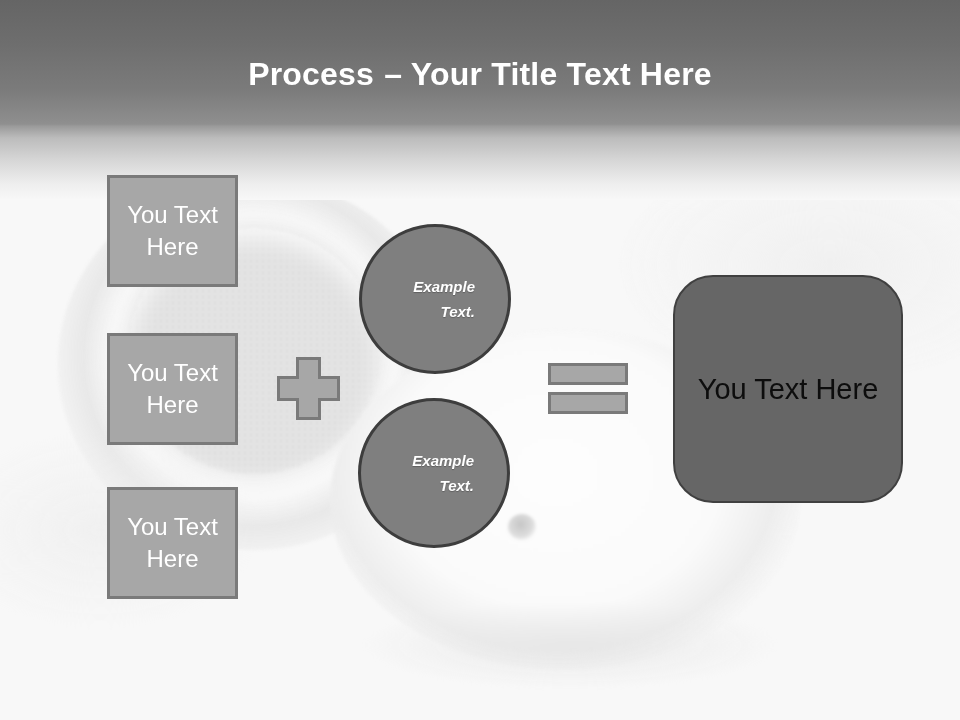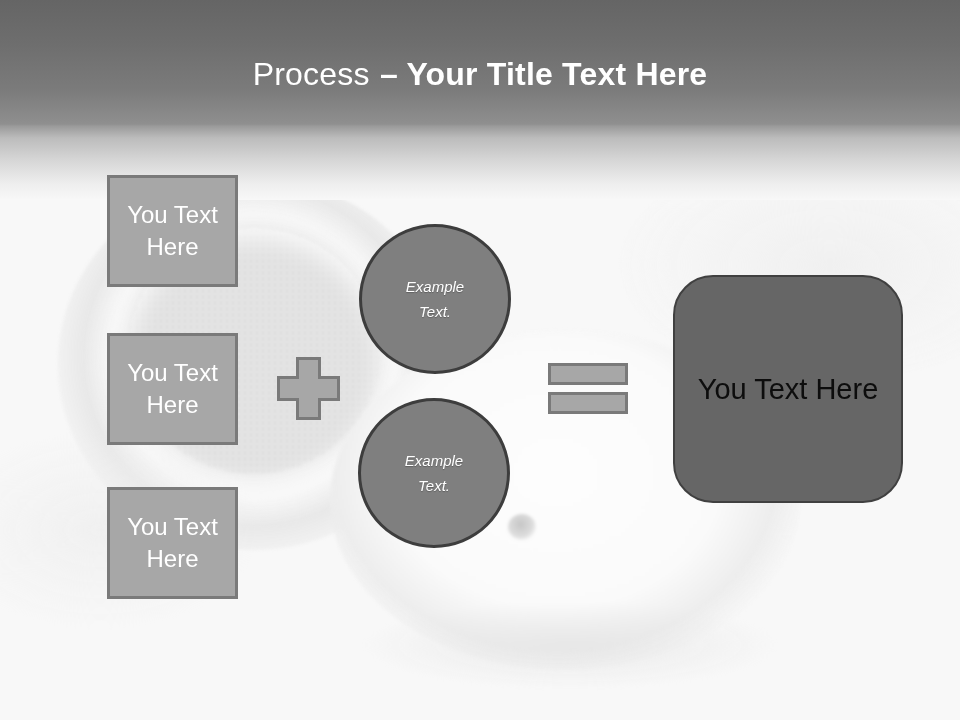--- a/index.html
+++ b/index.html
@@ -31,21 +31,21 @@
       #f8f8f8 100%);
   }
   .slide-title {
     position: absolute; left: 0; top: 56px; width: 960px;
     text-align: center;
     color: #ffffff;
     font-size: 32px;
     letter-spacing: 0.2px;
     white-space: nowrap;
   }
-  .title-bold { font-weight: normal; text-align: right; }
+  .title-bold { font-weight: bold; text-align: right; }
   .title-rest { font-weight: bold; margin-left: 0.32em; }
 
   
   .photo-layer { position: absolute; inset: 0; pointer-events: none; filter: blur(1.5px); }
   .earbud-rim {
     position: absolute; left: 58px; top: 178px; width: 390px; height: 372px;
     border-radius: 50%;
     background: radial-gradient(circle at 50% 48%,
       rgba(236,236,236,0) 52%,
       rgba(230,230,230,0.9) 62%,
@@ -110,25 +110,25 @@
   .plus-wrap { position: absolute; left: 277px; top: 357px; width: 63px; height: 63px; }
 
   .example-circle {
     position: absolute;
     width: 152px; height: 150px;
     border-radius: 50%;
     background: #7f7f7f;
     border: 3px solid #3d3d3d;
     color: #ffffff;
     font-size: 15px;
-    font-weight: normal;
+    font-weight: bold;
     font-style: italic;
     line-height: 1.7;
     display: flex; align-items: center; justify-content: center;
-    text-align: center;
+    text-align: right;
     text-shadow: 0 1px 1px rgba(0,0,0,0.25);
   }
   .example-circle .circle-label { width: 80px; }
   .circle-1 { left: 359px; top: 224px; }
   .circle-2 { left: 358px; top: 398px; }
 
   .equals-wrap { position: absolute; left: 548px; top: 363px; width: 80px; height: 51px; }
   .equals-bar {
     position: absolute; left: 0; width: 80px; height: 22px;
     background: #a7a7a7;

